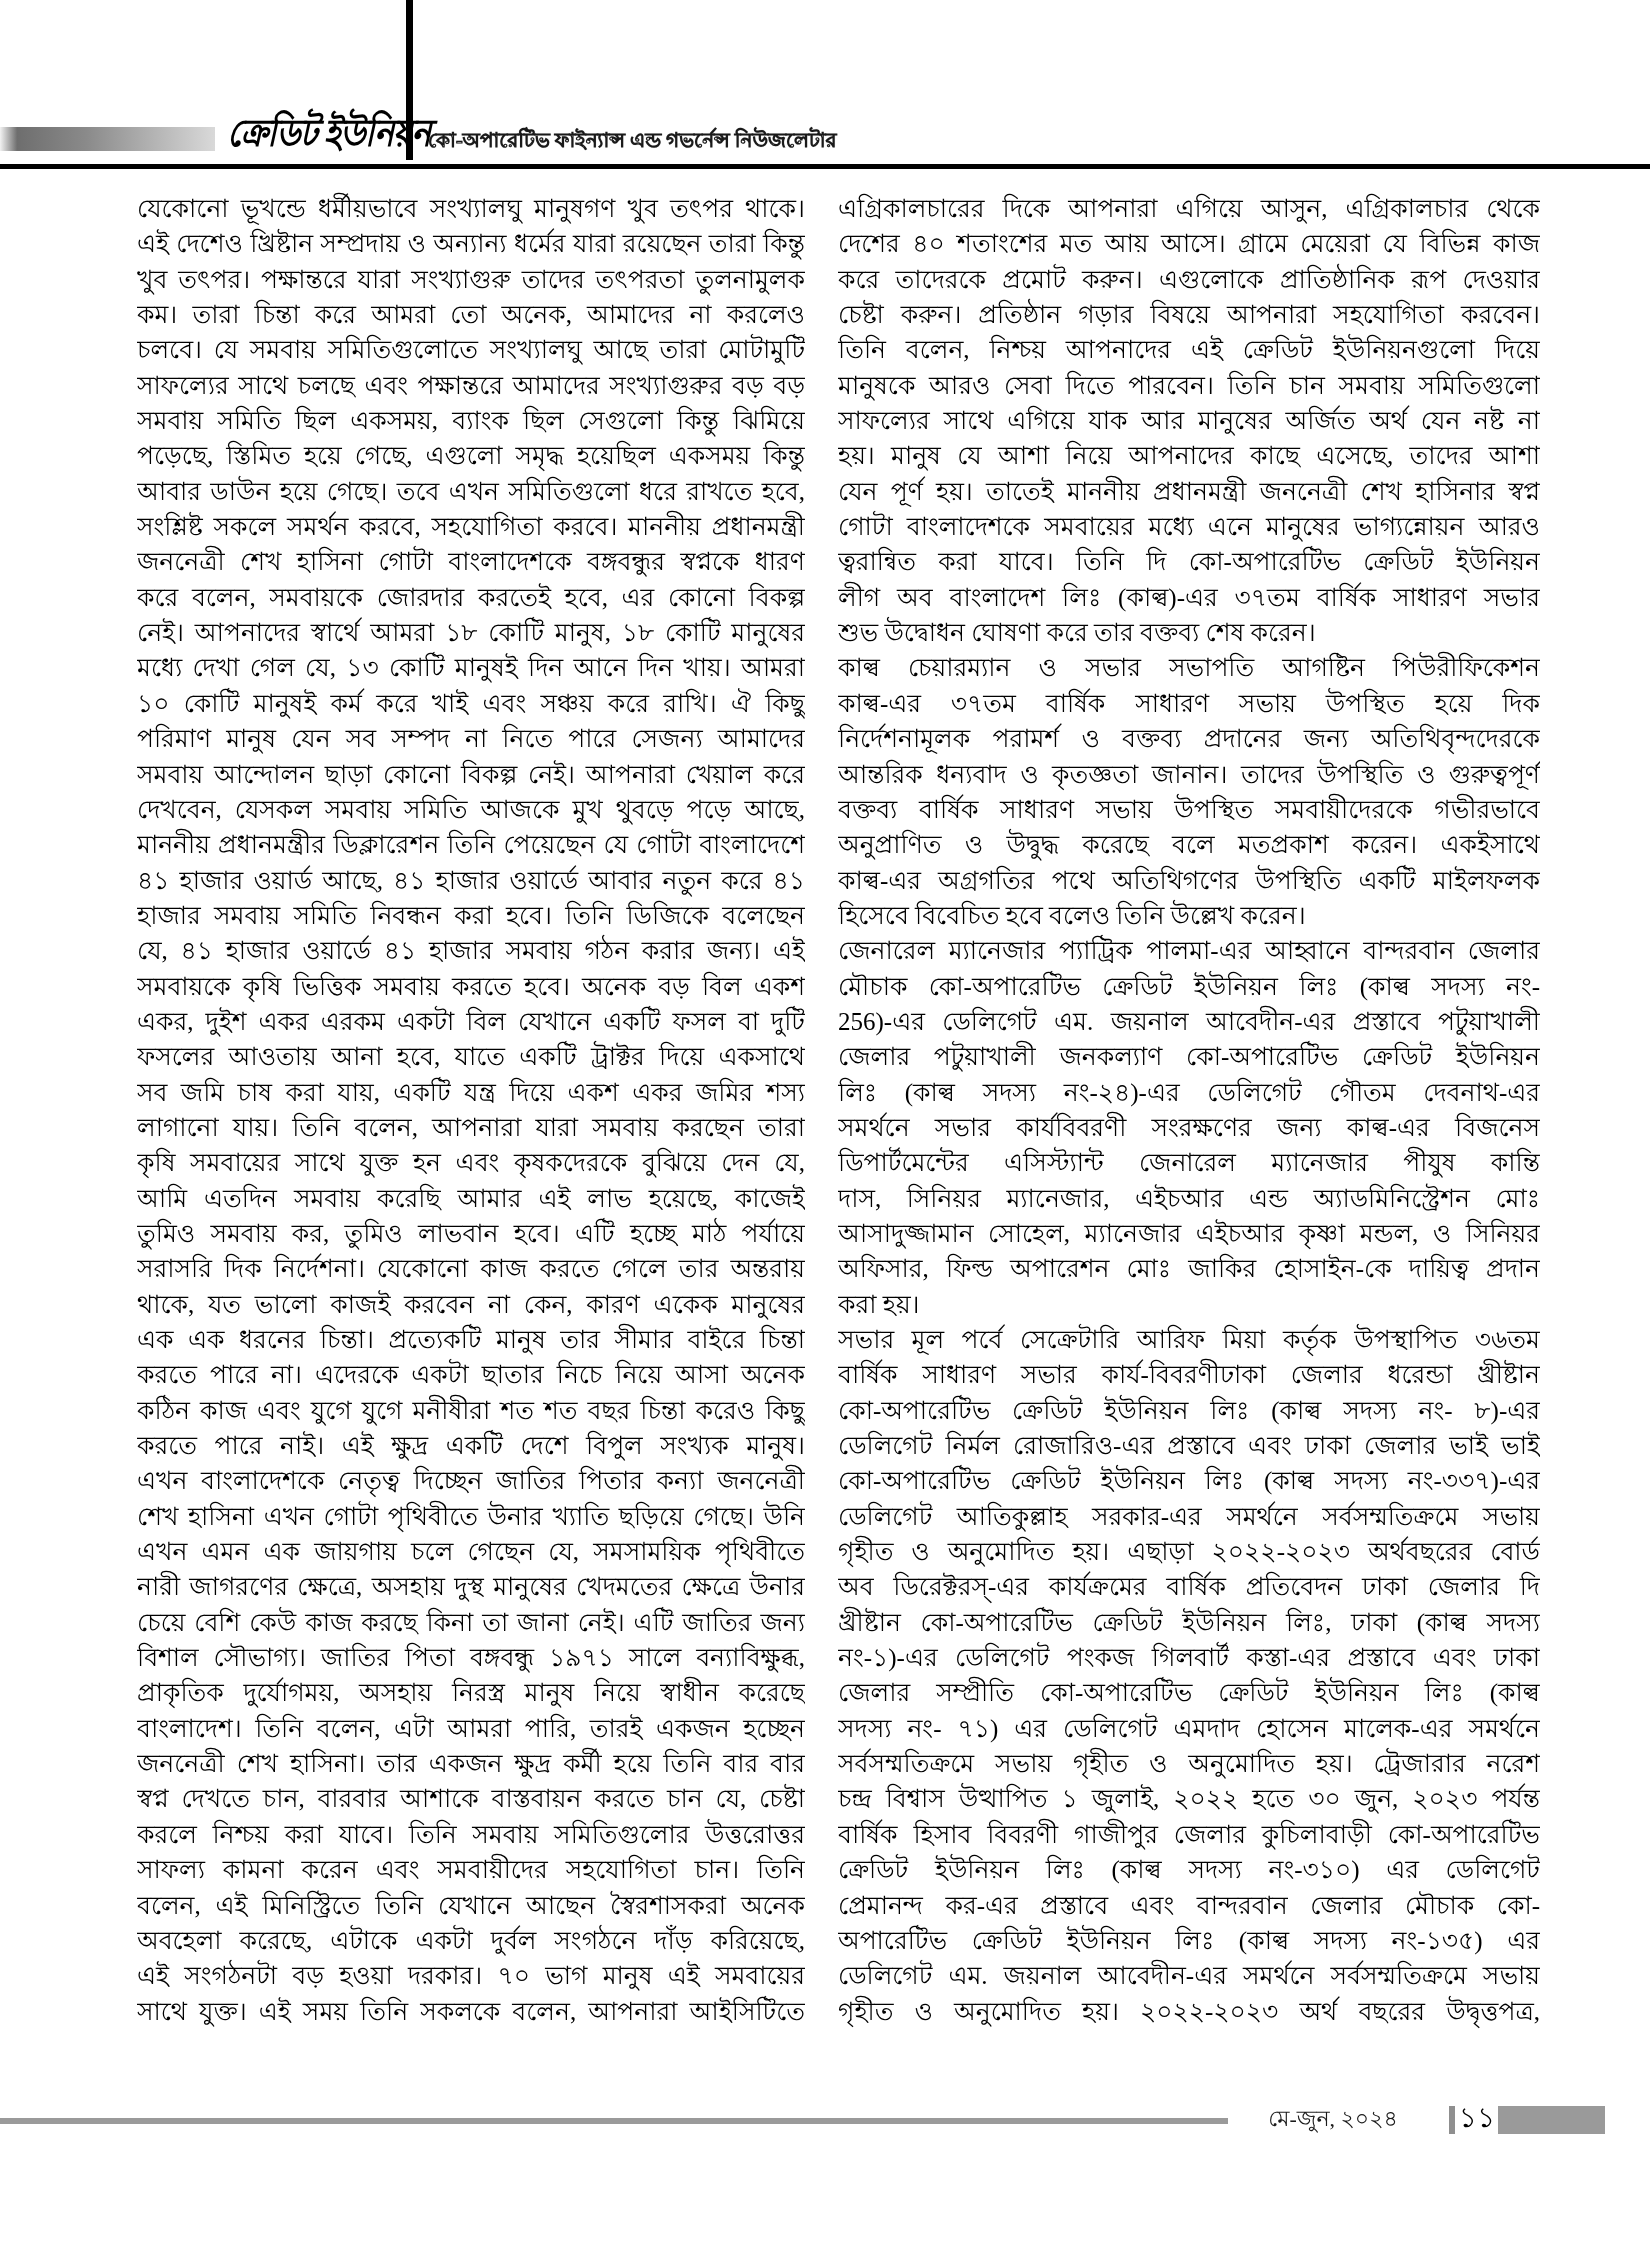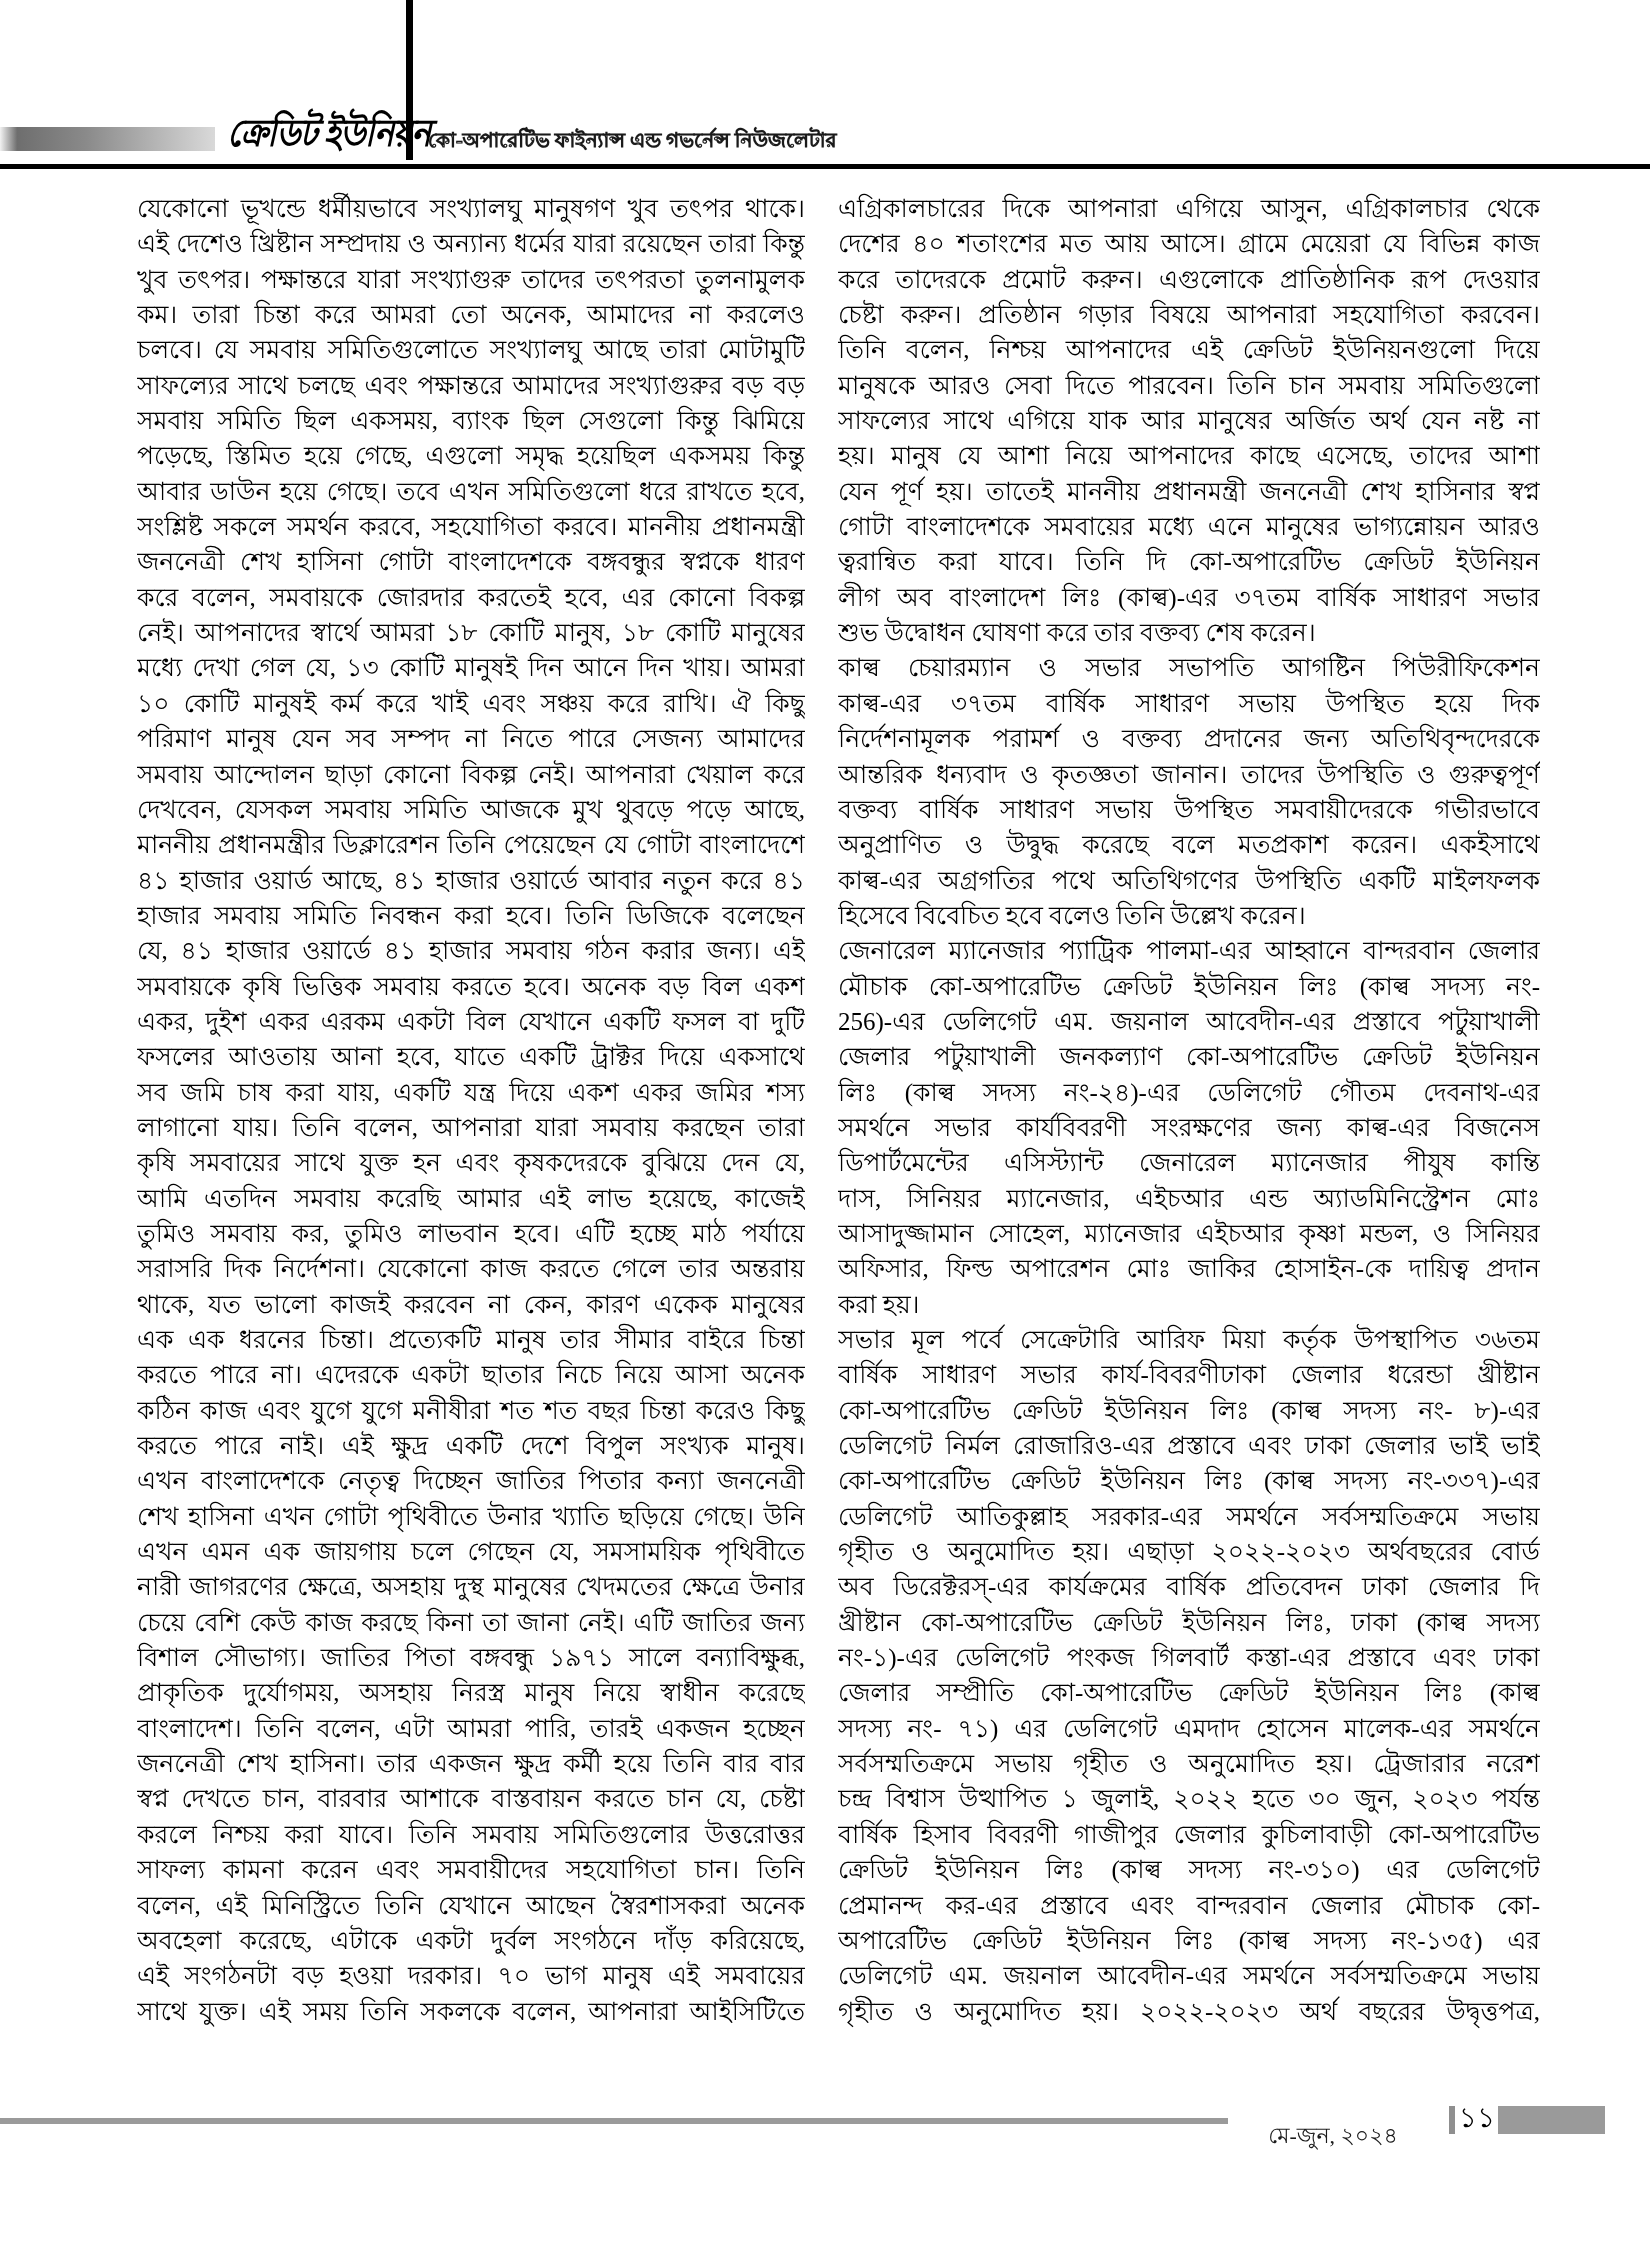--- a/index.html
+++ b/index.html
@@ -30,21 +30,21 @@
   .col-left{width:668px;margin-right:33px;}
   .col-right{width:702px;}
   .line{
     height:35.35px;line-height:35.35px;font-size:25px;
     text-align:justify;text-align-last:justify;overflow:hidden;
   }
   .line.pe{text-align-last:left;}
   
   .f-rule{position:absolute;left:0;top:2118px;width:1228px;height:6px;background:#9a9a9a;}
   .f-date{position:absolute;left:1258px;top:2103px;width:150px;height:32px;
-    font-size:22px;line-height:32px;color:#1a1a1a;white-space:nowrap;text-align:center;margin-top:17px;}
+    font-size:22px;line-height:32px;color:#1a1a1a;white-space:nowrap;text-align:center;}
   .f-vbar{position:absolute;left:1449px;top:2106px;width:6px;height:28px;background:#8f8f8f;}
   .f-page{position:absolute;left:1458px;top:2102px;width:38px;height:32px;
     font-size:28px;line-height:32px;font-weight:normal;color:#000;text-align:center;}
   .f-box{position:absolute;left:1498px;top:2106px;width:107px;height:28px;background:#9a9a9a;}
 </style>
 </head>
 <body>
 
 <div class="page">
 

